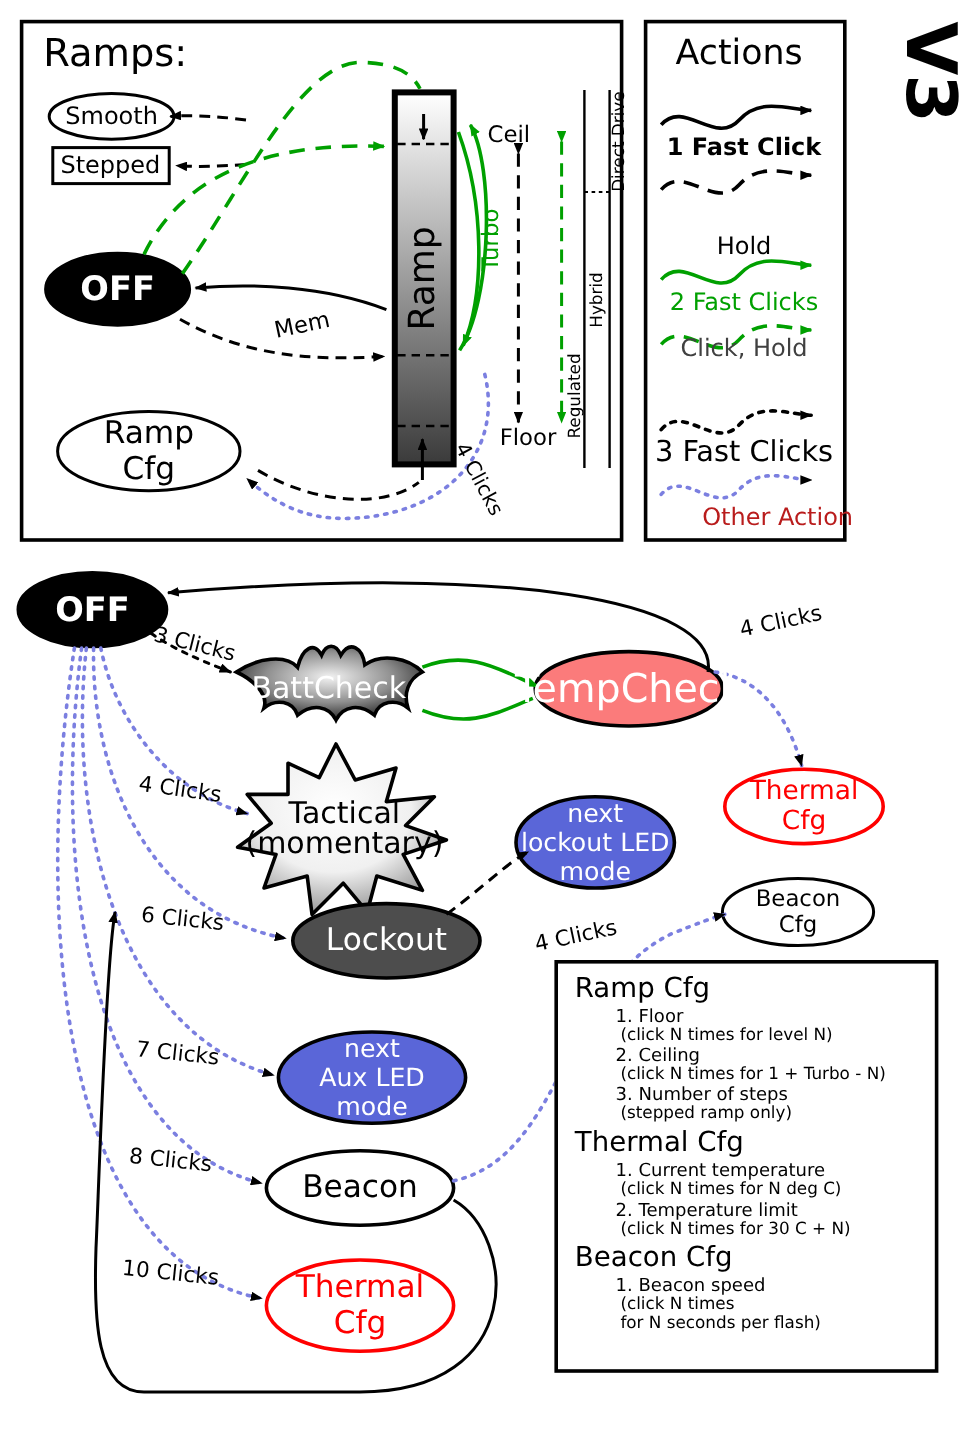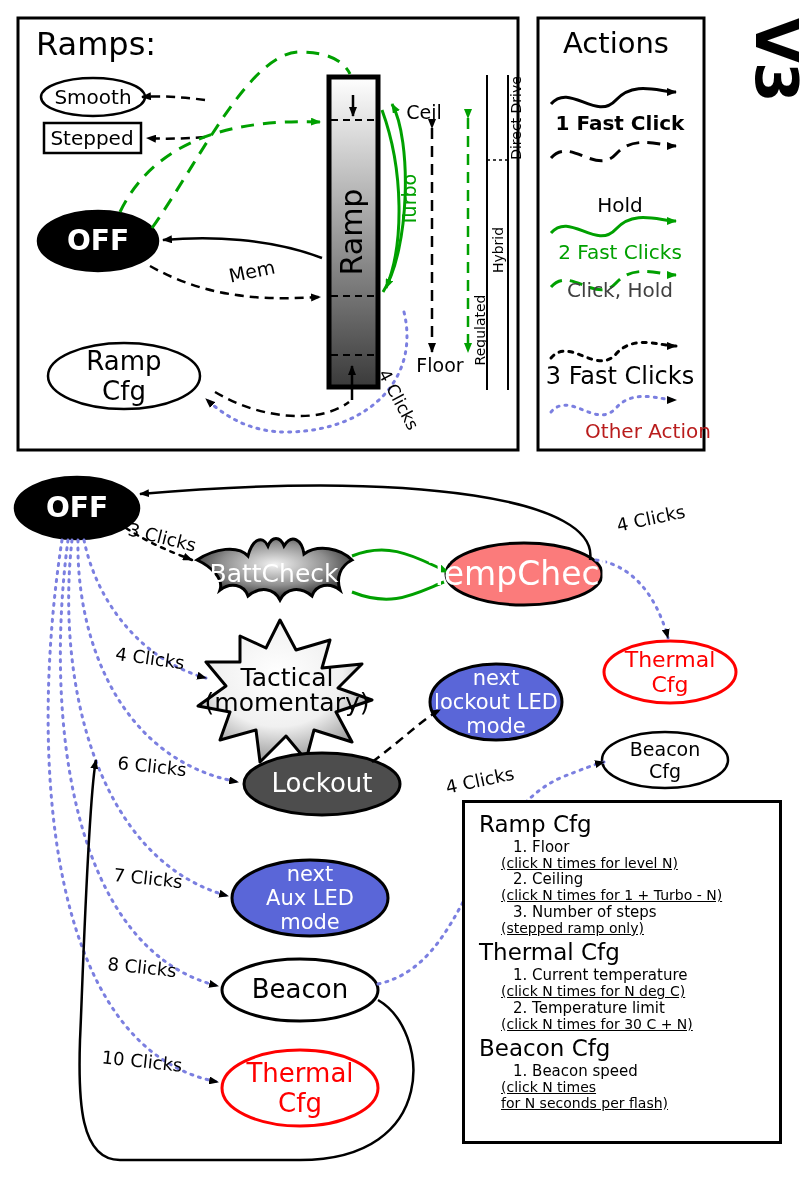--- a/index.html
+++ b/index.html
@@ -70,23 +70,22 @@
     color: #000;
     margin: 0 0 2px 0;
   }
   .cfg-li {
     font-size: 15px;
     margin-left: 34px;
     line-height: 1.12;
   }
   .cfg-sub {
     font-size: 14px;
-    margin-left: 22px;
+    margin-left: 38px;
     line-height: 1.12;
-    text-decoration: underline;
   }
   .cfg-group { margin-bottom: 3px; }
 </style>
 </head>
 <body>
 
 <div id="root">
 
   <svg class="layer" viewBox="0 0 812 1200">
     <defs>

